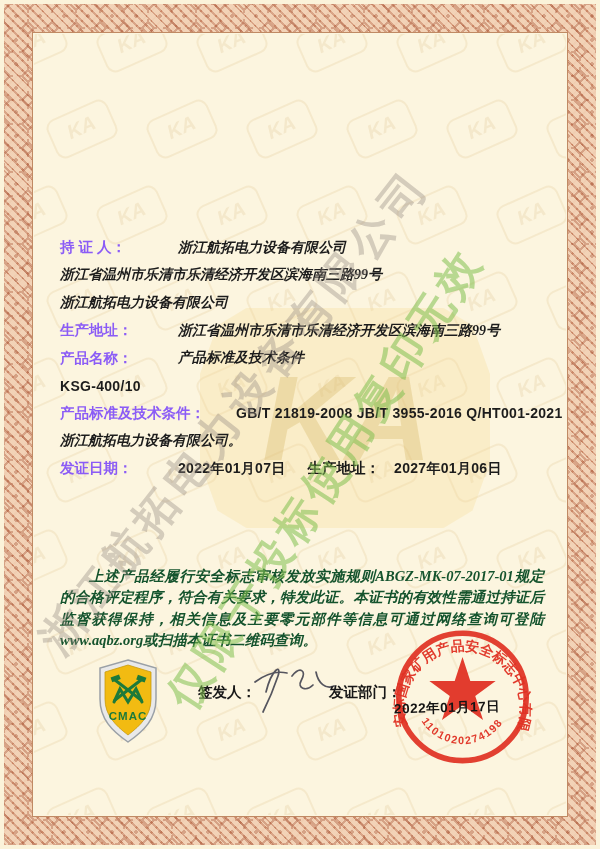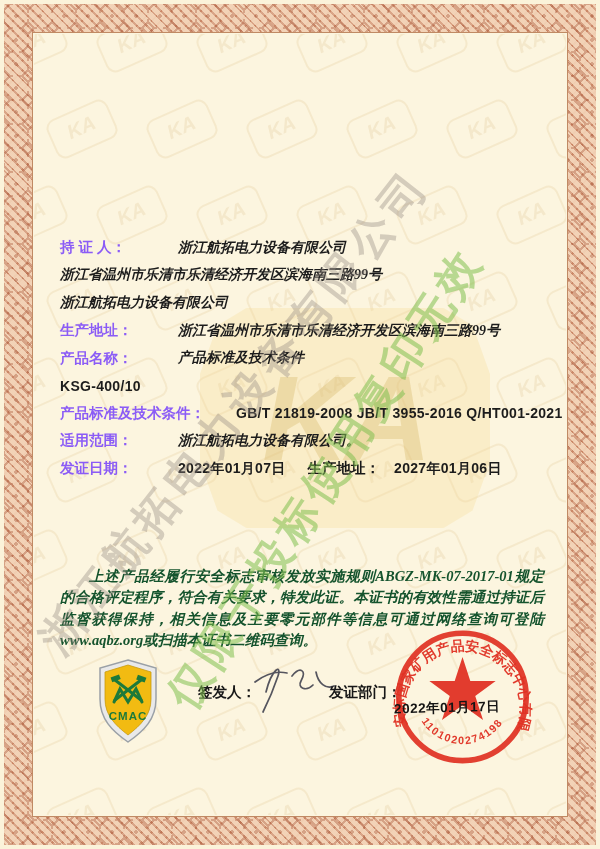--- a/index.html
+++ b/index.html
@@ -341,21 +341,20 @@
       <span class="fval kai">产品标准及技术条件</span>
     </div>
     <div class="frow">
       <span class="fval hei">KSG-400/10</span>
     </div>
     <div class="frow">
       <span class="flabel wide">产品标准及技术条件：</span>
       <span class="fval hei">GB/T 21819-2008 JB/T 3955-2016 Q/HT001-2021</span>
     </div>
     <div class="frow">
-      <span class="flabel">适用范围：</span>
       <span class="fval kai">浙江航拓电力设备有限公司。</span>
     </div>
     <div class="frow">
       <span class="flabel">发证日期：</span>
       <span class="fval hei">2022年01月07日</span>
       <span class="flabel2">生产地址：</span>
       <span class="fval hei fval2">2027年01月06日</span>
     </div>
   </div>
 

